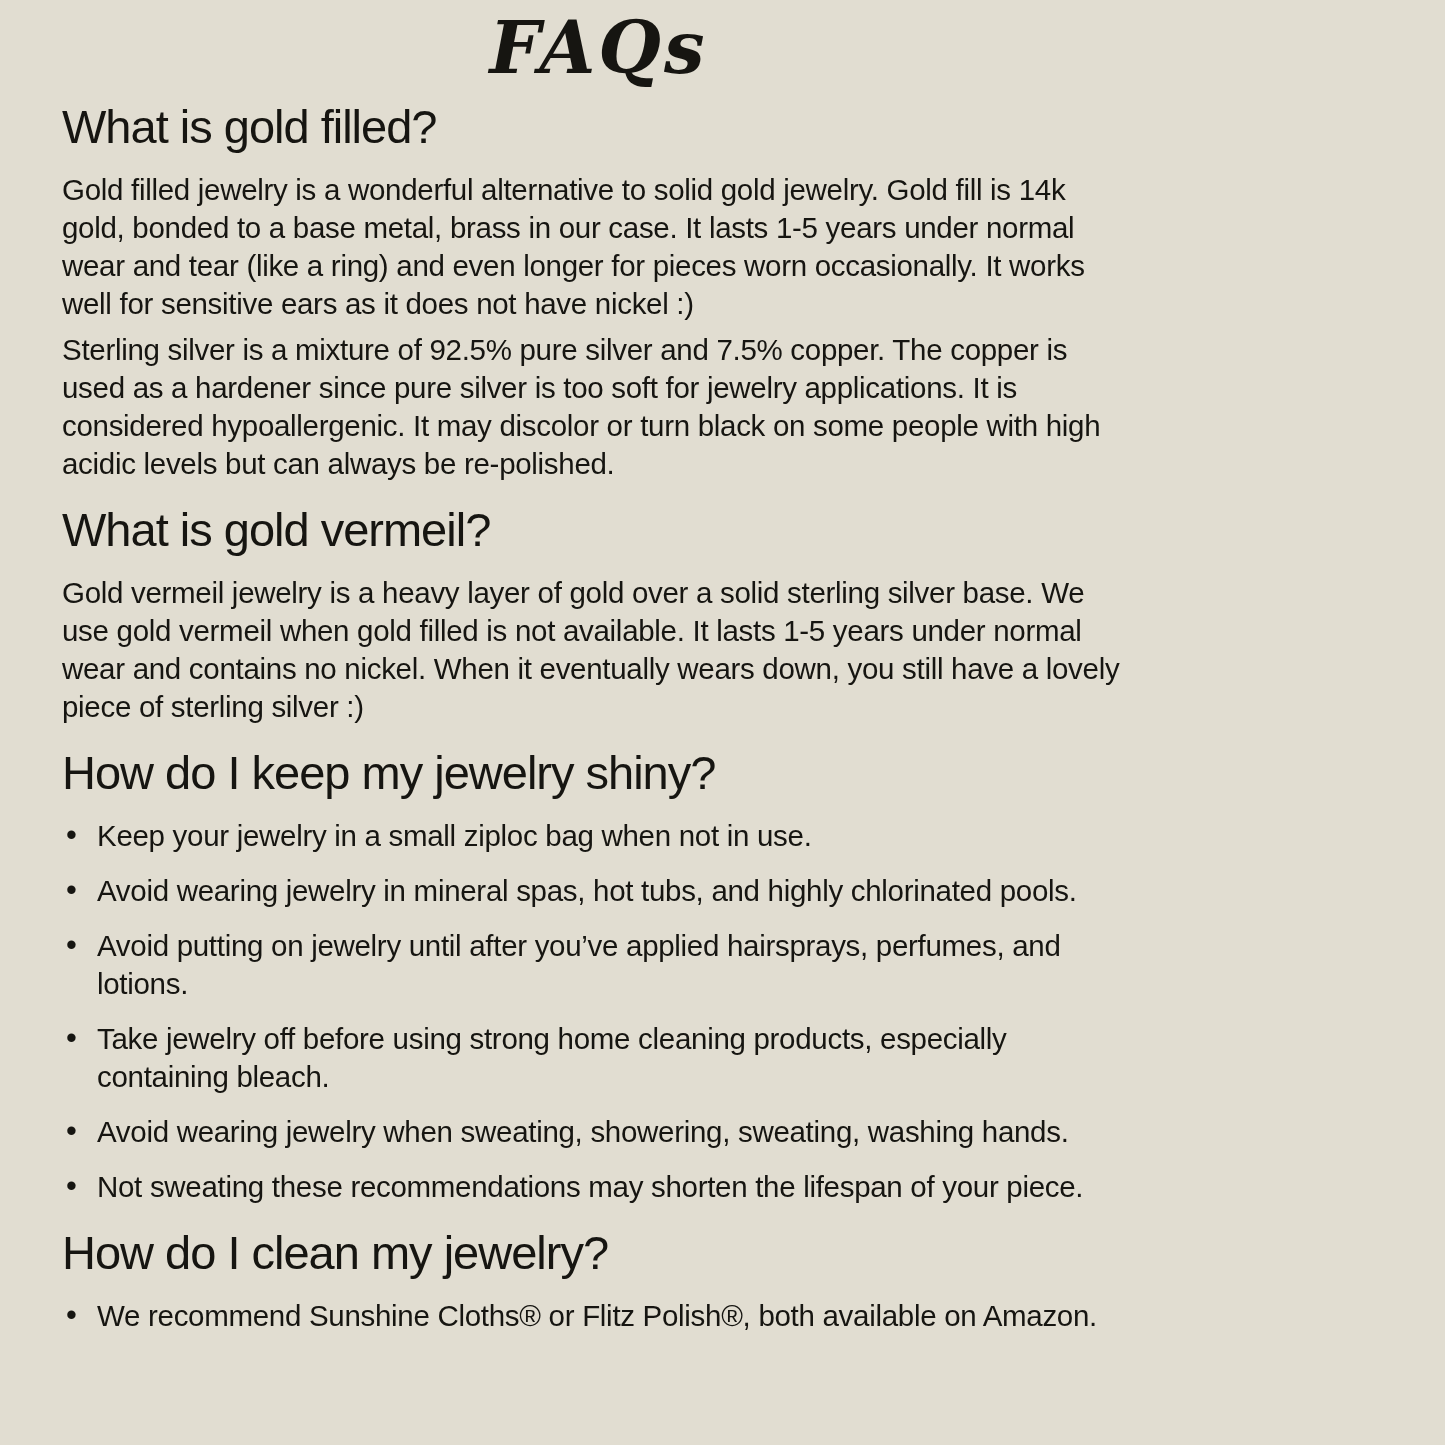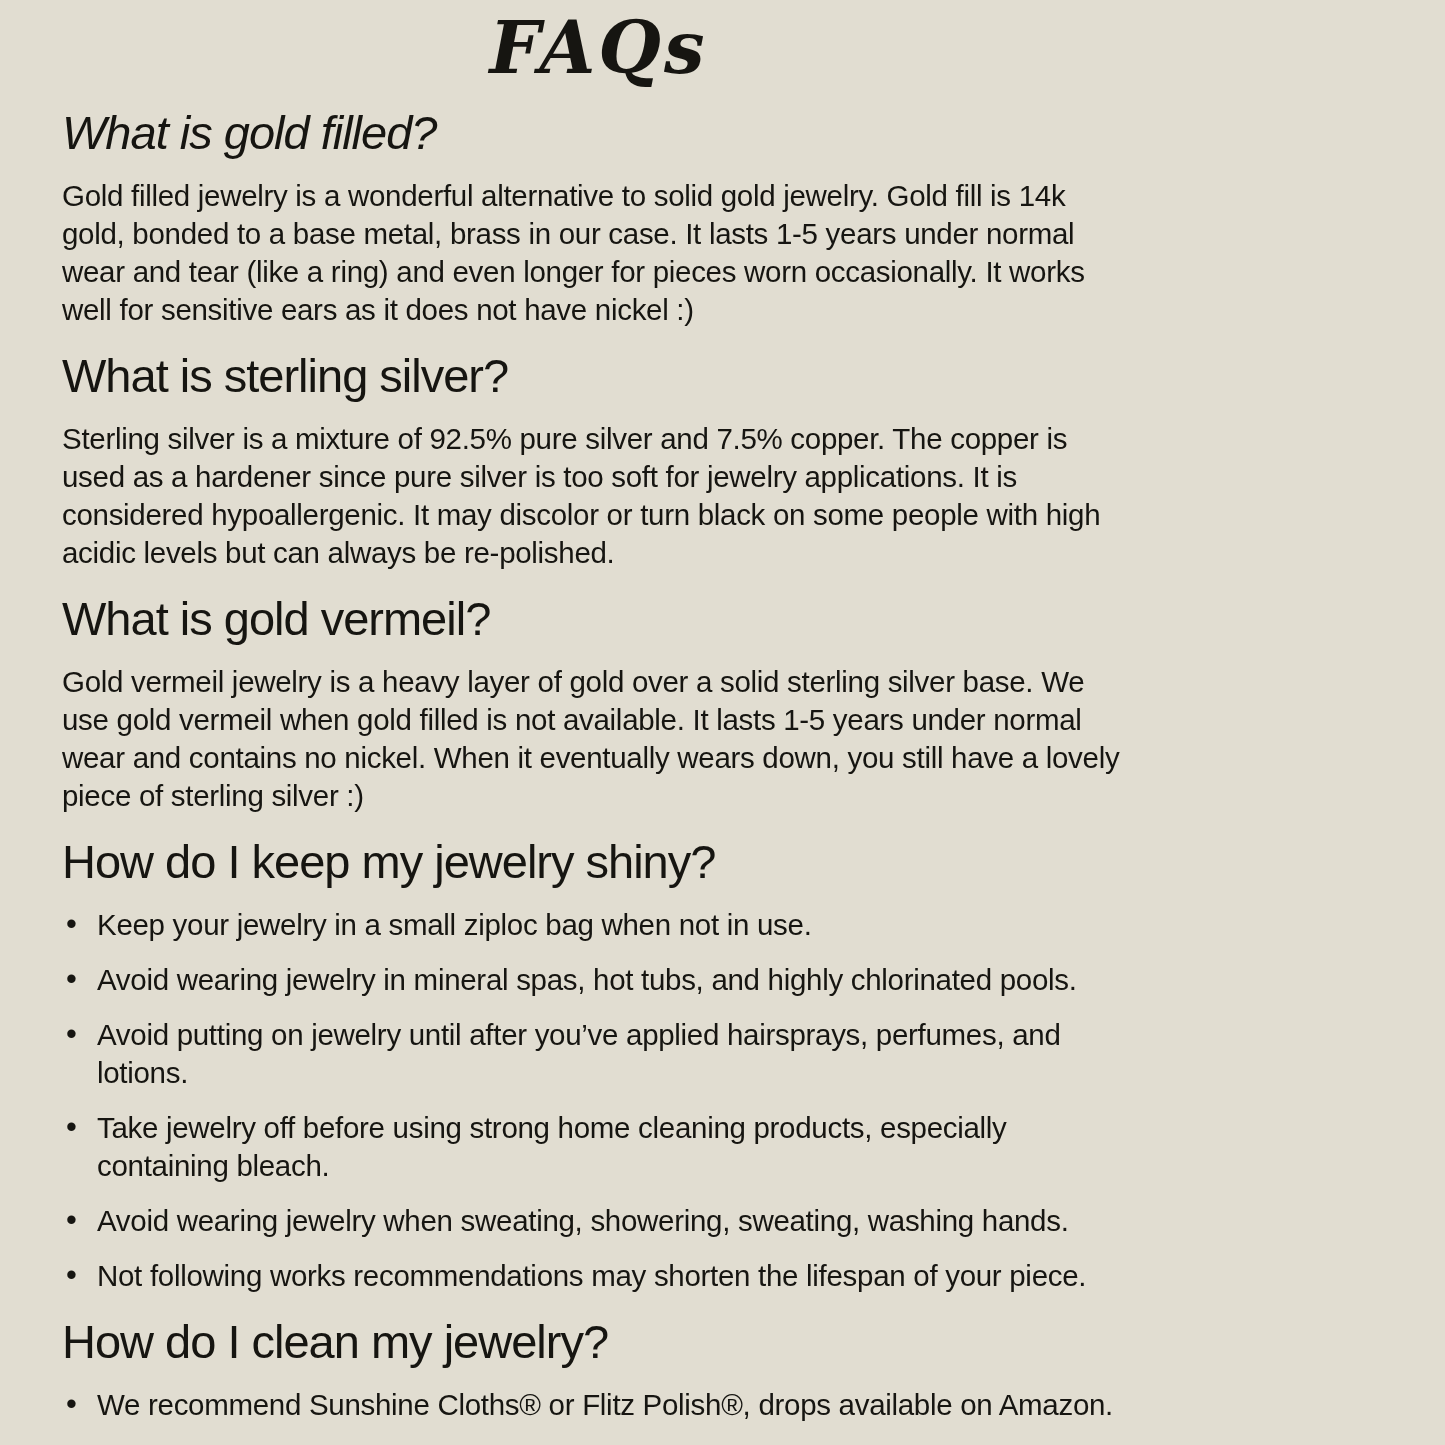--- a/index.html
+++ b/index.html
@@ -31,22 +31,21 @@
     margin: 0;
   }
   h2.question {
     font-size: 47px;
     font-weight: 400;
     letter-spacing: -1px;
     line-height: 54px;
     margin: 20px 0 17px 0;
   }
   h2.question.first {
-    margin-top: 18px;
-    font-style: italic;
+    margin-top: 12px;
   }
   p.answer {
     font-size: 29.5px;
     line-height: 38px;
     letter-spacing: -0.3px;
     margin: 0 0 8px 0;
     max-width: 1335px;
   }
   ul.bullets {
     list-style: none;
@@ -76,41 +75,40 @@
 <main class="page">
 
   <h1 class="title">FAQs</h1>
 
   <section>
     <h2 class="question first">What is gold filled?</h2>
     <p class="answer">Gold filled jewelry is a wonderful alternative to solid gold jewelry. Gold fill is 14k gold, bonded to a base metal, brass in our case. It lasts 1-5 years under normal wear and tear (like a ring) and even longer for pieces worn occasionally. It works well for sensitive ears as it does not have nickel :)</p>
   </section>
 
   <section>
-    <h2 class="question">What is sterling silver?</h2>
     <p class="answer">Sterling silver is a mixture of 92.5% pure silver and 7.5% copper. The copper is used as a hardener since pure silver is too soft for jewelry applications. It is considered hypoallergenic. It may discolor or turn black on some people with high acidic levels but can always be re-polished.</p>
   </section>
 
   <section>
     <h2 class="question">What is gold vermeil?</h2>
     <p class="answer">Gold vermeil jewelry is a heavy layer of gold over a solid sterling silver base. We use gold vermeil when gold filled is not available. It lasts 1-5 years under normal wear and contains no nickel. When it eventually wears down, you still have a lovely piece of sterling silver :)</p>
   </section>
 
   <section>
     <h2 class="question">How do I keep my jewelry shiny?</h2>
     <ul class="bullets">
       <li>Keep your jewelry in a small ziploc bag when not in use.</li>
       <li>Avoid wearing jewelry in mineral spas, hot tubs, and highly chlorinated pools.</li>
       <li>Avoid putting on jewelry until after you’ve applied hairsprays, perfumes, and lotions.</li>
       <li>Take jewelry off before using strong home cleaning products, especially containing bleach.</li>
       <li>Avoid wearing jewelry when sweating, showering, sweating, washing hands.</li>
-      <li>Not following works recommendations may shorten the lifespan of your piece.</li>
+      <li>Not sweating these recommendations may shorten the lifespan of your piece.</li>
     </ul>
   </section>
 
   <section>
     <h2 class="question">How do I clean my jewelry?</h2>
     <ul class="bullets">
-      <li>We recommend Sunshine Cloths® or Flitz Polish®, drops available on Amazon.</li>
+      <li>We recommend Sunshine Cloths® or Flitz Polish®, both available on Amazon.</li>
     </ul>
   </section>
 
 </main>
 
 </body></html>

